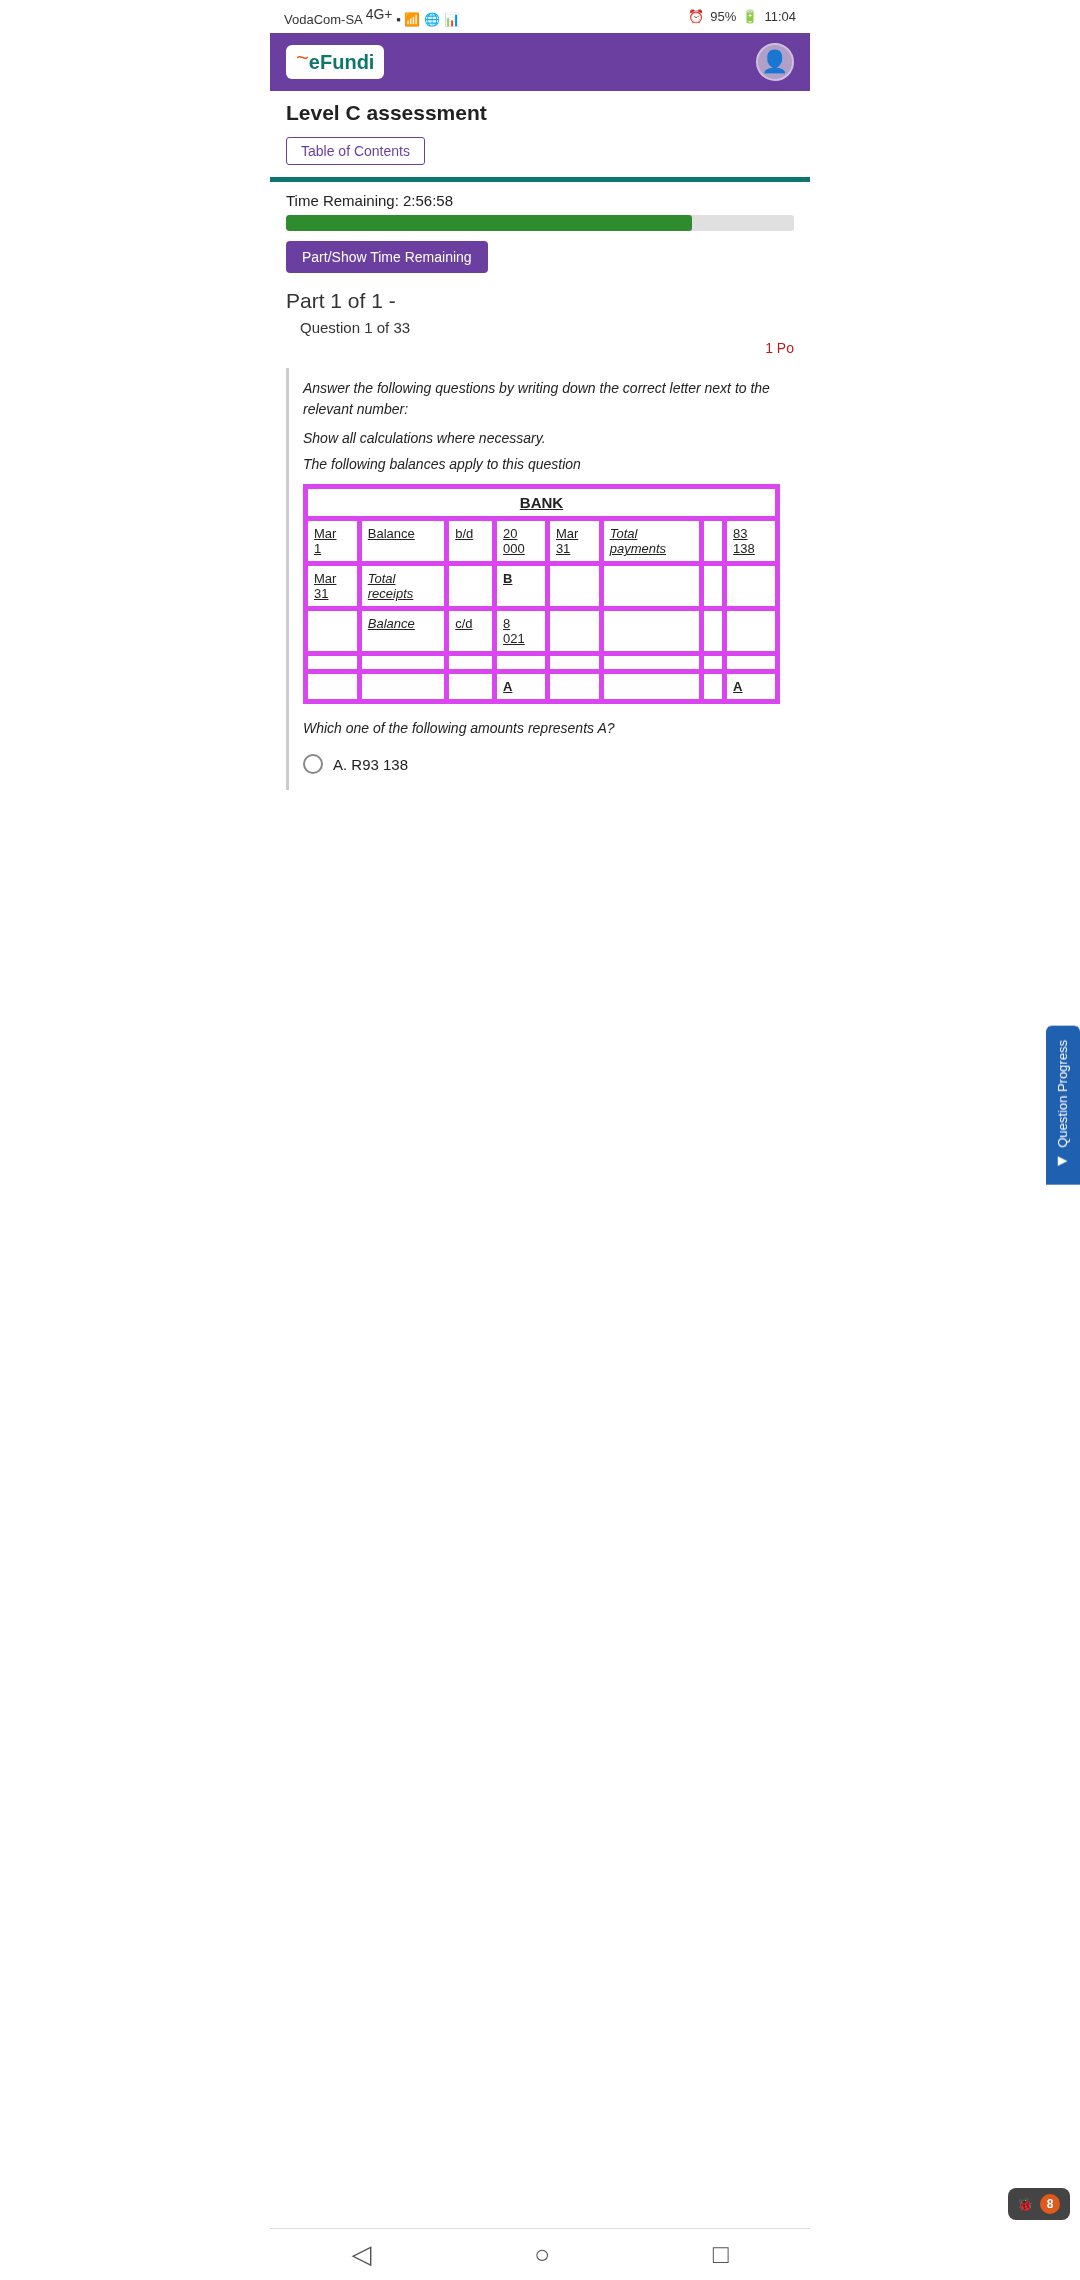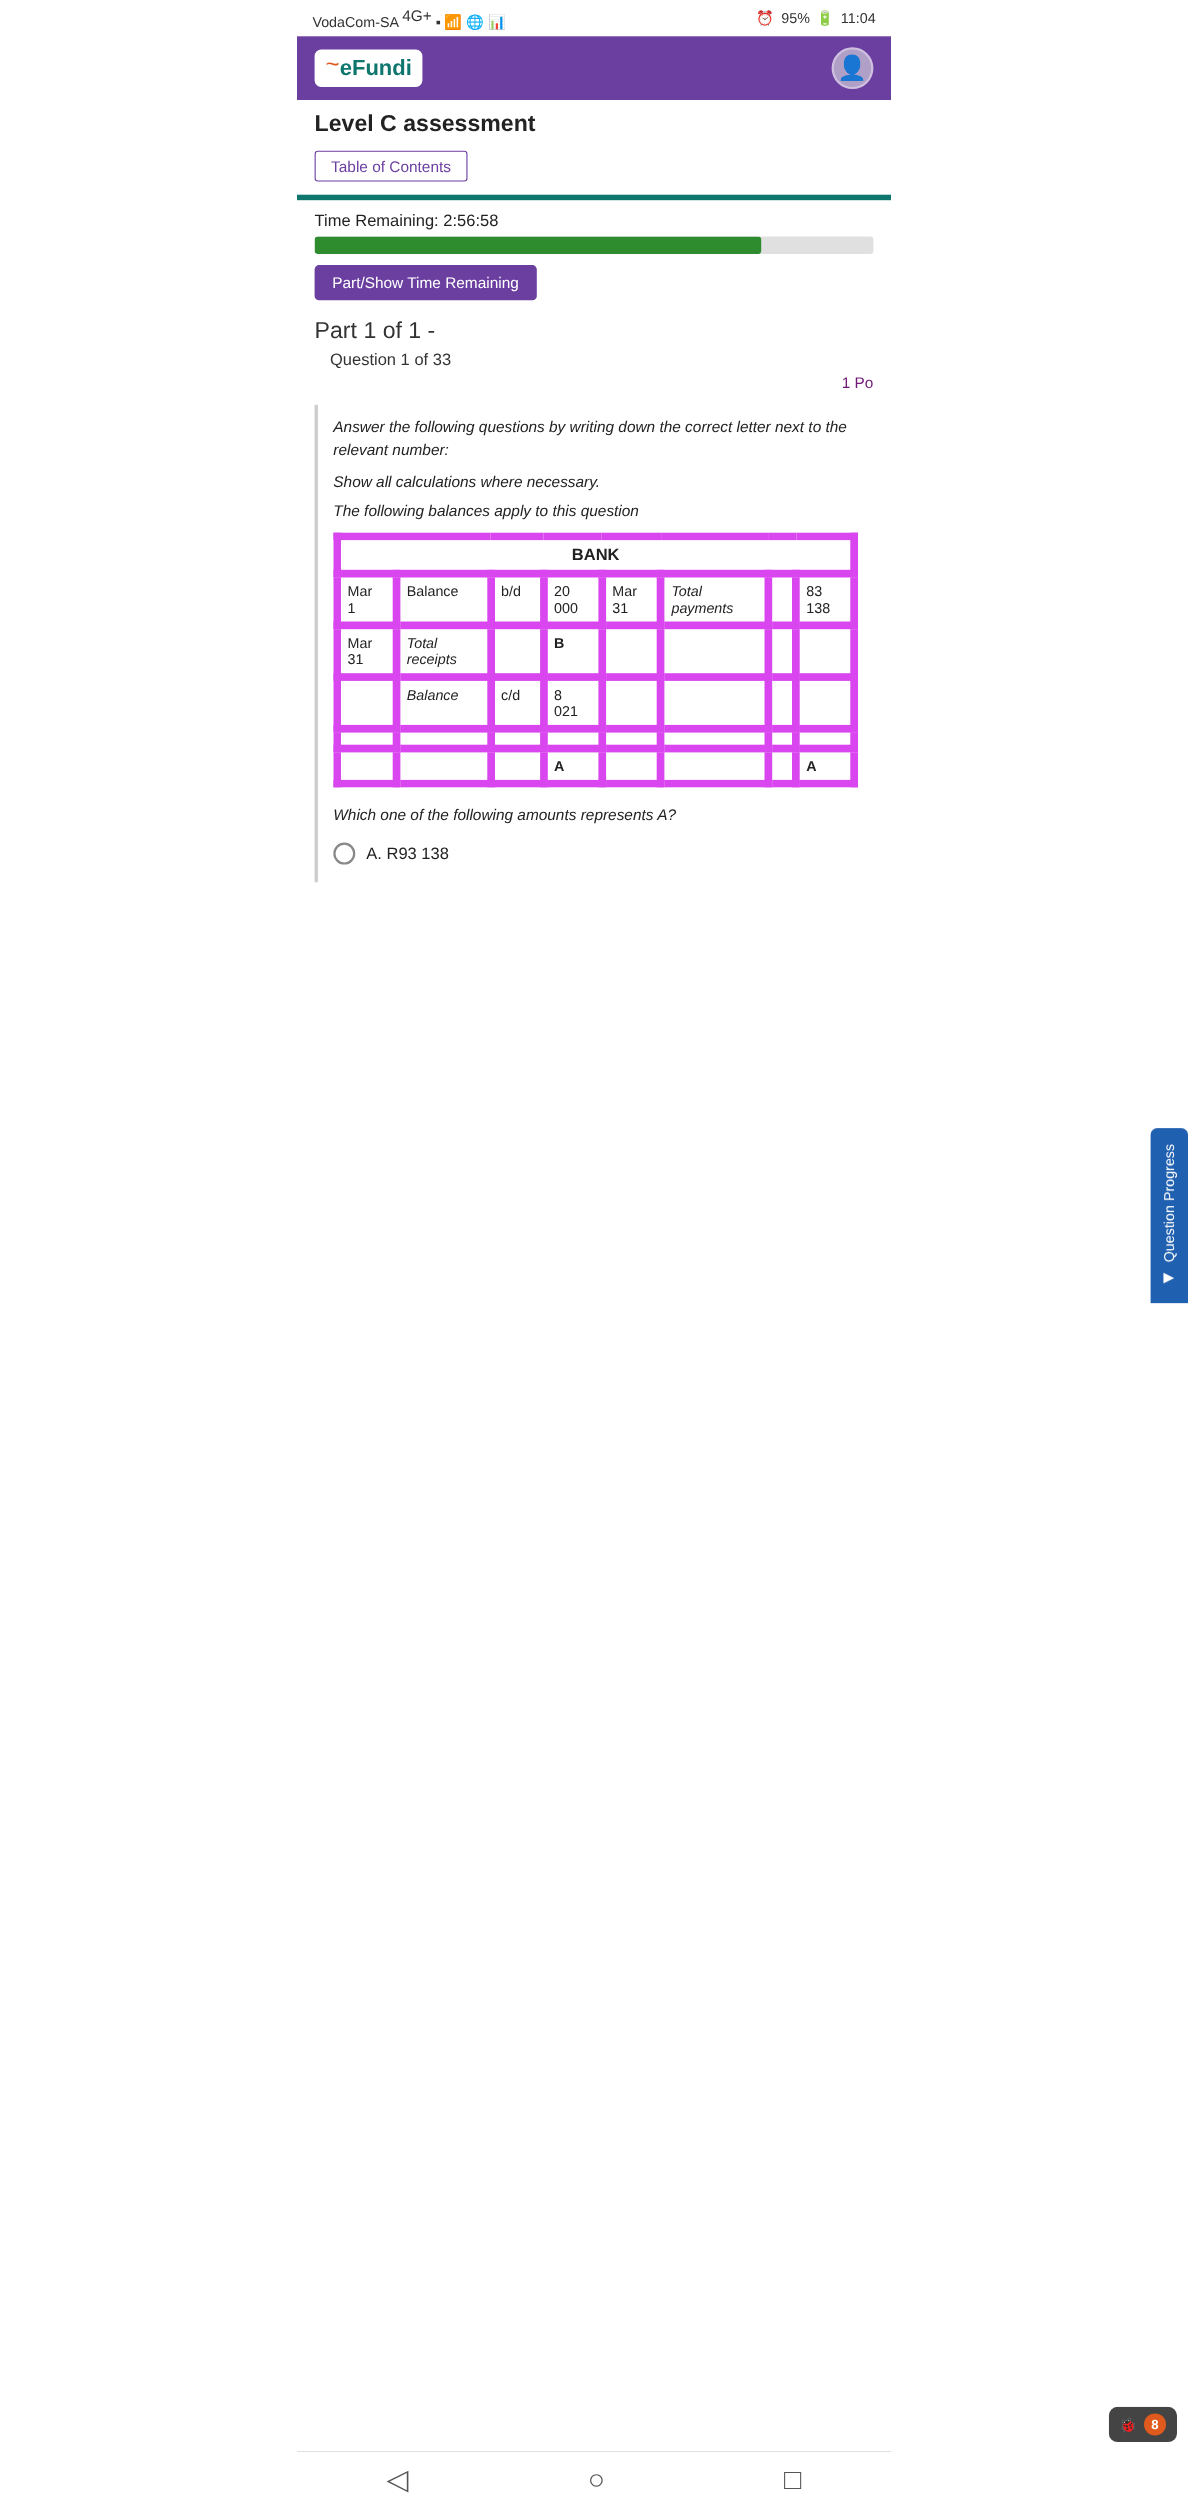--- a/index.html
+++ b/index.html
@@ -128,21 +128,21 @@
       color: #333;
     }
     .question-info {
       padding: 4px 16px 2px 30px;
       font-size: 15px;
       color: #333;
     }
     .points-info {
       padding: 2px 16px 2px 30px;
       font-size: 14px;
-      color: #701a75;
+      color: #b91c1c;
       text-align: right;
     }
 
     
     .progress-tab {
       position: fixed;
       right: 0;
       top: 45%;
       background: #2060b0;
       color: #fff;
@@ -194,24 +194,25 @@
       overflow-x: auto;
       margin-bottom: 16px;
     }
     .bank-table {
       border-collapse: collapse;
       width: 100%;
       font-size: 13px;
       border: 1px solid #555;
     }
     .bank-table th, .bank-table td {
-      border: 7px solid #d946ef;
+      border: 5px solid #d946ef;
       padding: 5px 6px;
       vertical-align: top;
       color: #222;
+      text-decoration: underline;
     }
     .bank-table .header-row th {
       text-align: center;
       font-weight: bold;
       font-style: normal;
       background: #fff;
       font-size: 15px;
     }
     .bold { font-weight: bold; }
     .empty-row td { height: 18px; }

